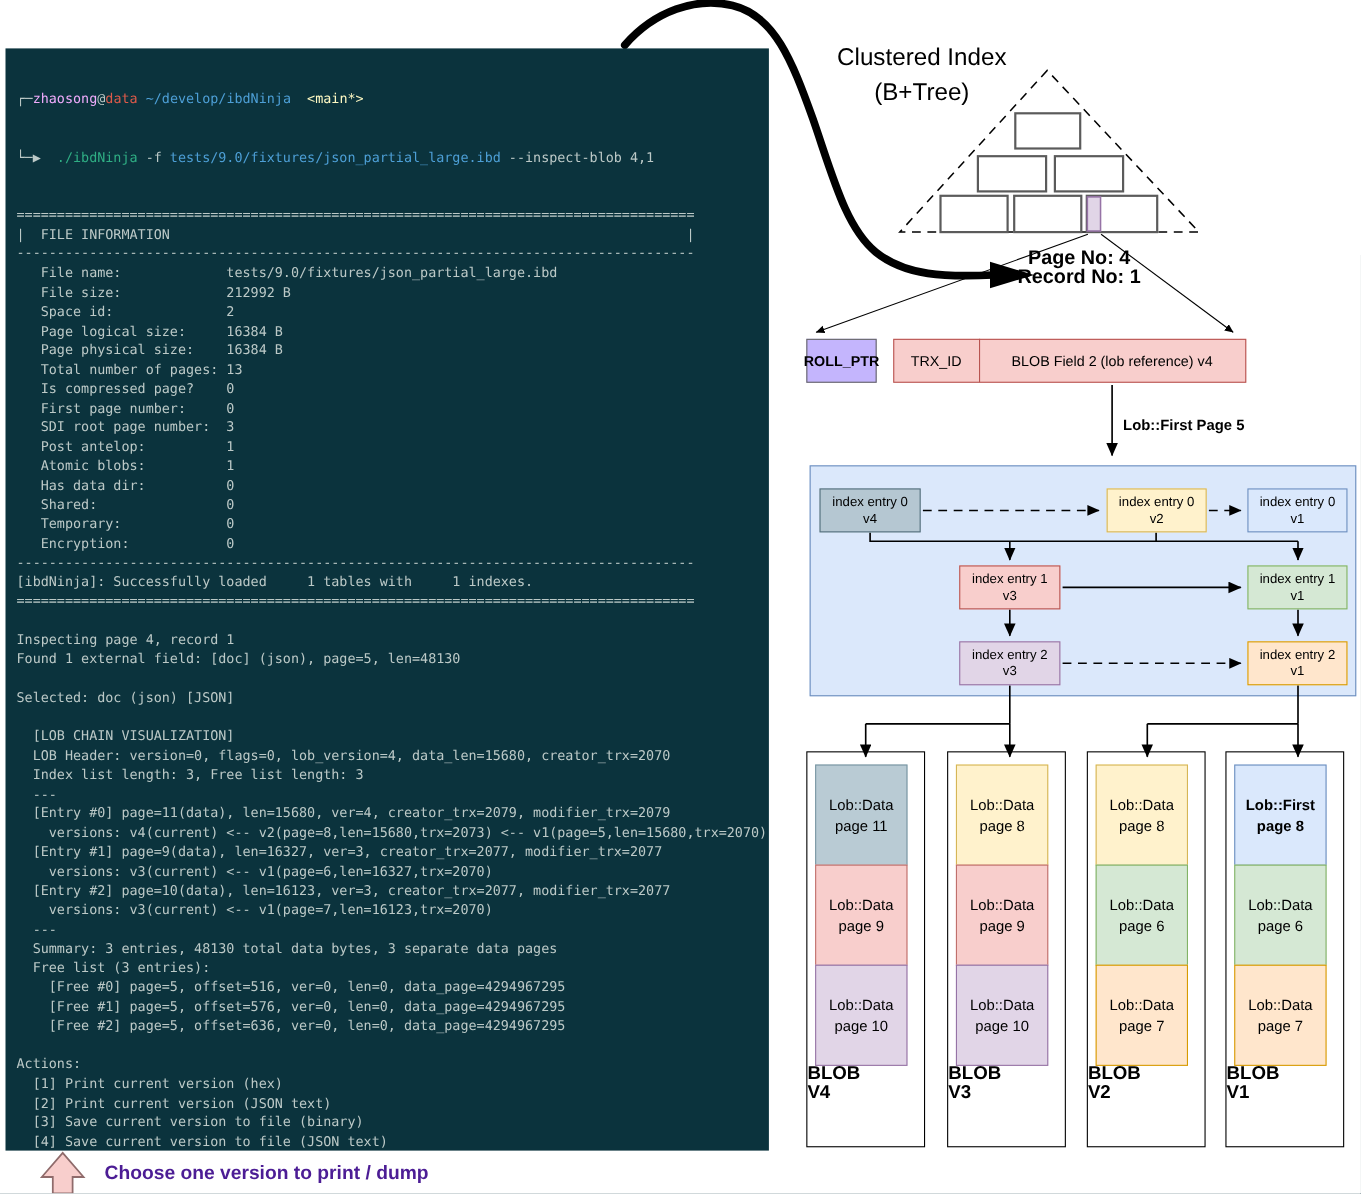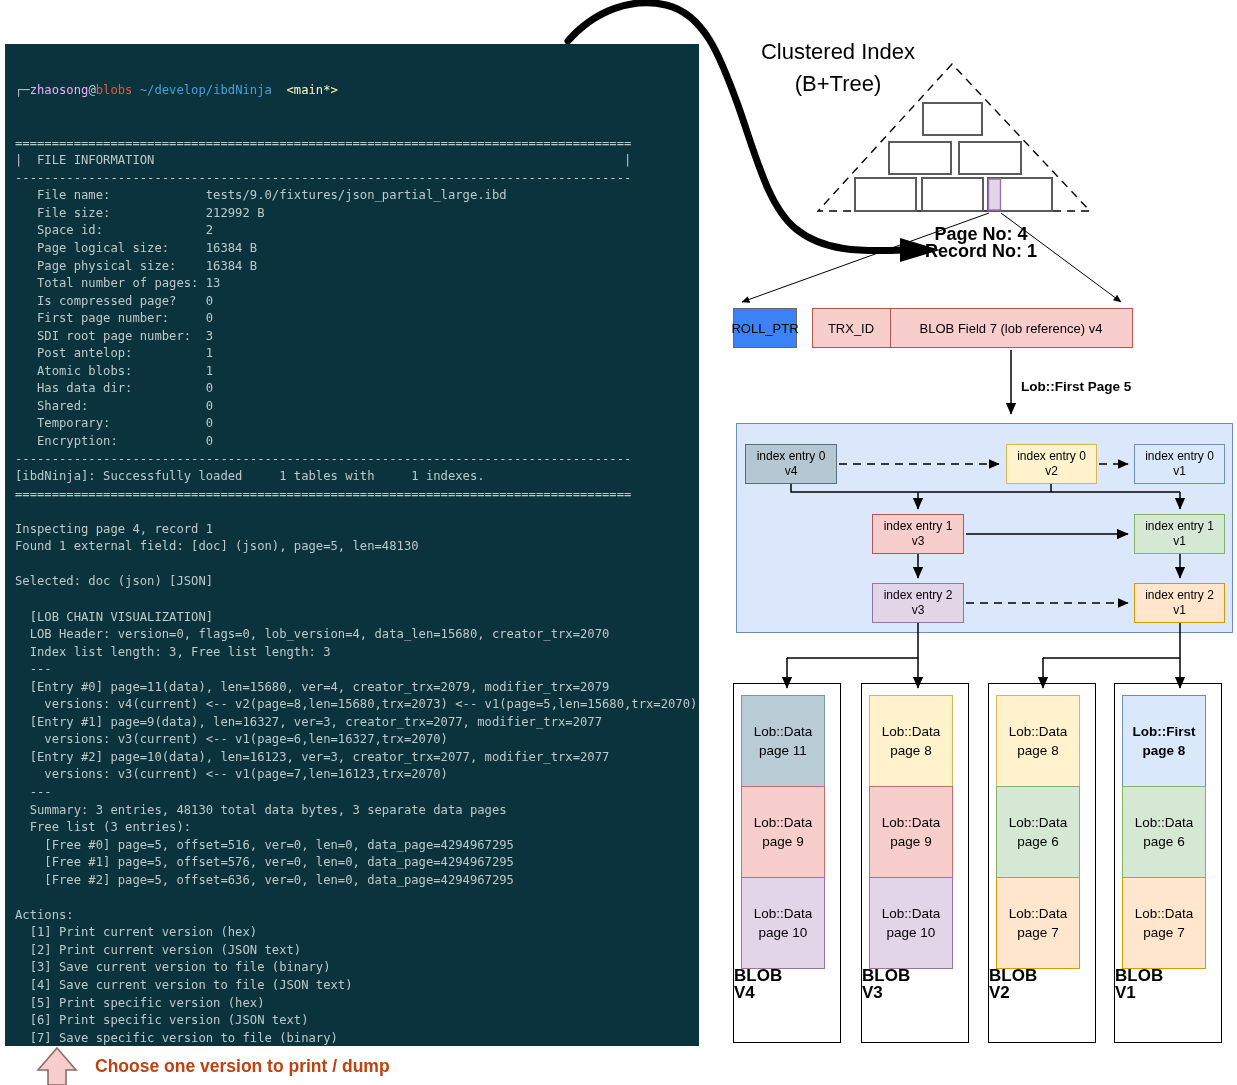--- a/index.html
+++ b/index.html
@@ -19,21 +19,21 @@
   .c-user{color:#f0abfc;} .c-host{color:#dd5a4a;} .c-path{color:#4d9fd6;}
   .c-branch{color:#fef9c3;} .c-bin{color:#2fae84;} .c-dim{color:#bcc9c7;}
 
   
   .dg-title{left:738px;top:36px;width:200px;text-align:center;font-size:22px;line-height:32px;
             color:#000;white-space:pre-line;z-index:3;}
   .pointer-label{left:901px;top:226px;width:160px;text-align:center;font-weight:bold;
                  font-size:18px;line-height:17px;white-space:pre-line;z-index:3;}
   .rec{top:308px;height:40px;display:flex;align-items:center;justify-content:center;
        box-sizing:border-box;font-size:13px;z-index:3;}
-  .rec-roll{left:733px;width:64px;background:#3b82f6;border:1.6px solid #666;}
+  .rec-roll{left:733px;width:64px;background:#c4b5fd;border:1.6px solid #666;font-weight:bold;}
   .rec-trx{left:811.5px;width:79px;background:#f8cecc;border:1.6px solid #b85450;}
   .rec-blob{left:889.5px;width:243px;background:#f8cecc;border:1.6px solid #b85450;}
   .lob-label{left:1021px;top:379px;font-weight:bold;font-size:13.5px;z-index:3;}
 
   .panel{left:736px;top:423px;width:497px;height:210px;background:#dbe8fb;
          border:1.5px solid #6c8ebf;box-sizing:border-box;z-index:0;}
   .entry{height:40px;display:flex;align-items:center;justify-content:center;text-align:center;
          box-sizing:border-box;font-size:12px;line-height:15px;white-space:pre-line;z-index:3;}
   .e-grayblue{background:#b5c7d2;border:1.4px solid #54707e;}
   .e-yellow{background:#fff2cc;border:1.4px solid #d6b656;}
@@ -51,21 +51,21 @@
   .blk.bold{font-weight:bold;}
   .b-grayblue{background:#b9cbd4;border:1px solid #7a97a3;}
   .b-pink{background:#f8cecc;border:1px solid #c0706c;}
   .b-yellow{background:#fff2cc;border:1px solid #d6b656;}
   .b-green{background:#d5e8d4;border:1px solid #82b366;}
   .b-lav{background:#e1d5e7;border:1px solid #9673a6;}
   .b-orange{background:#ffe6cc;border:1px solid #d79b00;}
   .b-blue{background:#dae8fc;border:1px solid #6c8ebf;}
   .col-label{position:absolute;left:0;top:283px;width:100%;text-align:left;font-weight:bold;
              font-size:17px;line-height:17px;white-space:pre-line;}
-  .annotation{left:95px;top:1056px;font-weight:bold;font-size:17.5px;color:#c2410c;z-index:3;}
+  .annotation{left:95px;top:1056px;font-weight:bold;font-size:17.5px;color:#4c1d95;z-index:3;}
 </style>
 </head>
 <body>
 
 <div class="stage">
 
   <div class="abs panel under"></div>
 
   <div class="abs col under" style="left:733px">
     <div class="blk b-grayblue" style="top:11px">Lob::Data
@@ -165,21 +165,22 @@
       <line x1="1043" y1="658" x2="1043" y2="688" marker-end="url(#arr)"></line>
       <line x1="1180" y1="658" x2="1180" y2="688" marker-end="url(#arr)"></line>
     </g>
 
     <g>
       <polygon points="57,1048 76,1070 66,1070 66,1085 48,1085 48,1070 38,1070" fill="#f8cecc" stroke="#8f6b6b" stroke-width="1.6"></polygon>
     </g>
   </svg>
 
   <div class="terminal">
-    <div class="tline"><span class="c-dim">┌─</span><span class="c-user">zhaosong</span><span class="c-dim">@</span><span class="c-host">blobs</span><span class="c-path"> ~/develop/ibdNinja</span><span class="c-branch">  &lt;main*&gt;</span></div>
+    <div class="tline"><span class="c-dim">┌─</span><span class="c-user">zhaosong</span><span class="c-dim">@</span><span class="c-host">data</span><span class="c-path"> ~/develop/ibdNinja</span><span class="c-branch">  &lt;main*&gt;</span></div>
+    <div class="tline"><span class="c-dim">└─▶  </span><span class="c-bin">./ibdNinja</span><span class="c-dim"> -f </span><span class="c-path">tests/9.0/fixtures/json_partial_large.ibd</span><span class="c-dim"> --inspect-blob 4,1</span></div>
     <pre>====================================================================================
 |  FILE INFORMATION                                                                |
 ------------------------------------------------------------------------------------
    File name:             tests/9.0/fixtures/json_partial_large.ibd
    File size:             212992 B
    Space id:              2
    Page logical size:     16384 B
    Page physical size:    16384 B
    Total number of pages: 13
    Is compressed page?    0
@@ -230,21 +231,21 @@
     
   </div>
 
   <div class="abs dg-title">Clustered Index
 (B+Tree)</div>
   <div class="abs pointer-label">Page No: 4
 Record No: 1</div>
 
   <div class="abs rec rec-roll">ROLL_PTR</div>
   <div class="abs rec rec-trx">TRX_ID</div>
-  <div class="abs rec rec-blob">BLOB Field 7 (lob reference) v4</div>
+  <div class="abs rec rec-blob">BLOB Field 2 (lob reference) v4</div>
   <div class="abs lob-label">Lob::First Page 5</div>
 
   <div class="abs entry e-grayblue" style="left:745px;top:444px;width:92px">index entry 0
 v4</div>
   <div class="abs entry e-yellow" style="left:1006px;top:444px;width:91px">index entry 0
 v2</div>
   <div class="abs entry e-blue" style="left:1134px;top:444px;width:91px">index entry 0
 v1</div>
   <div class="abs entry e-pink" style="left:872px;top:514px;width:92px">index entry 1
 v3</div>

